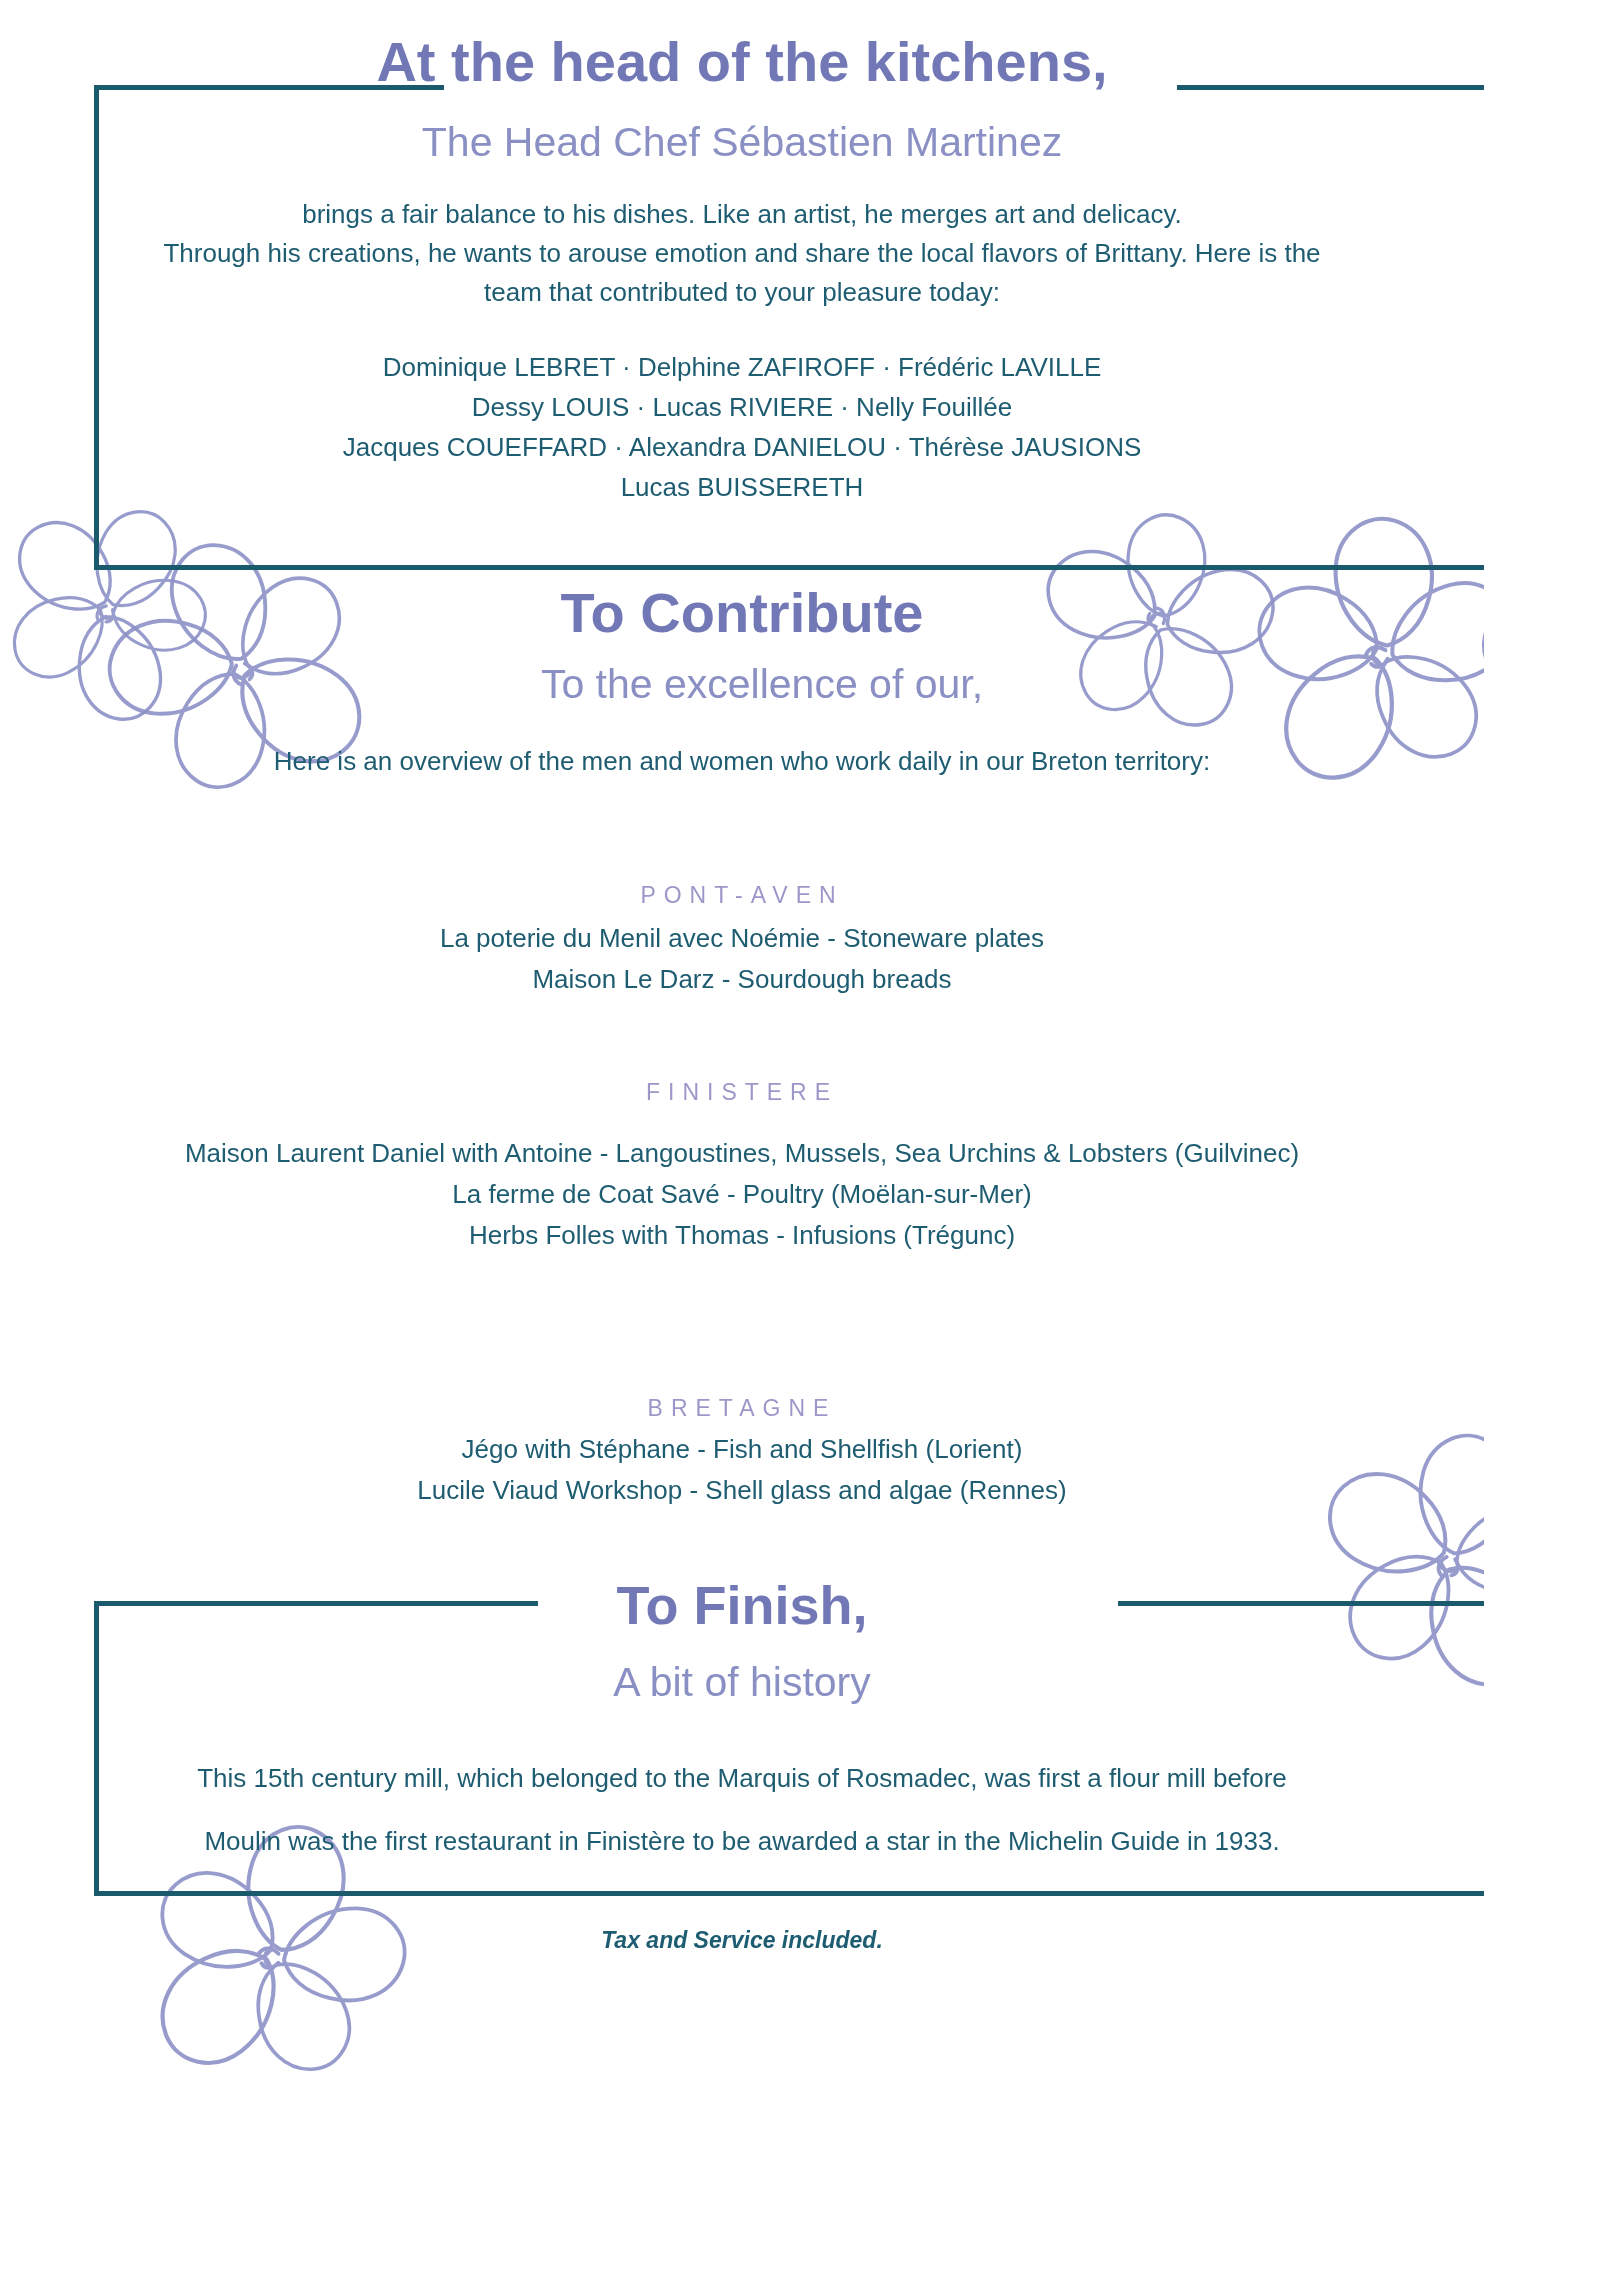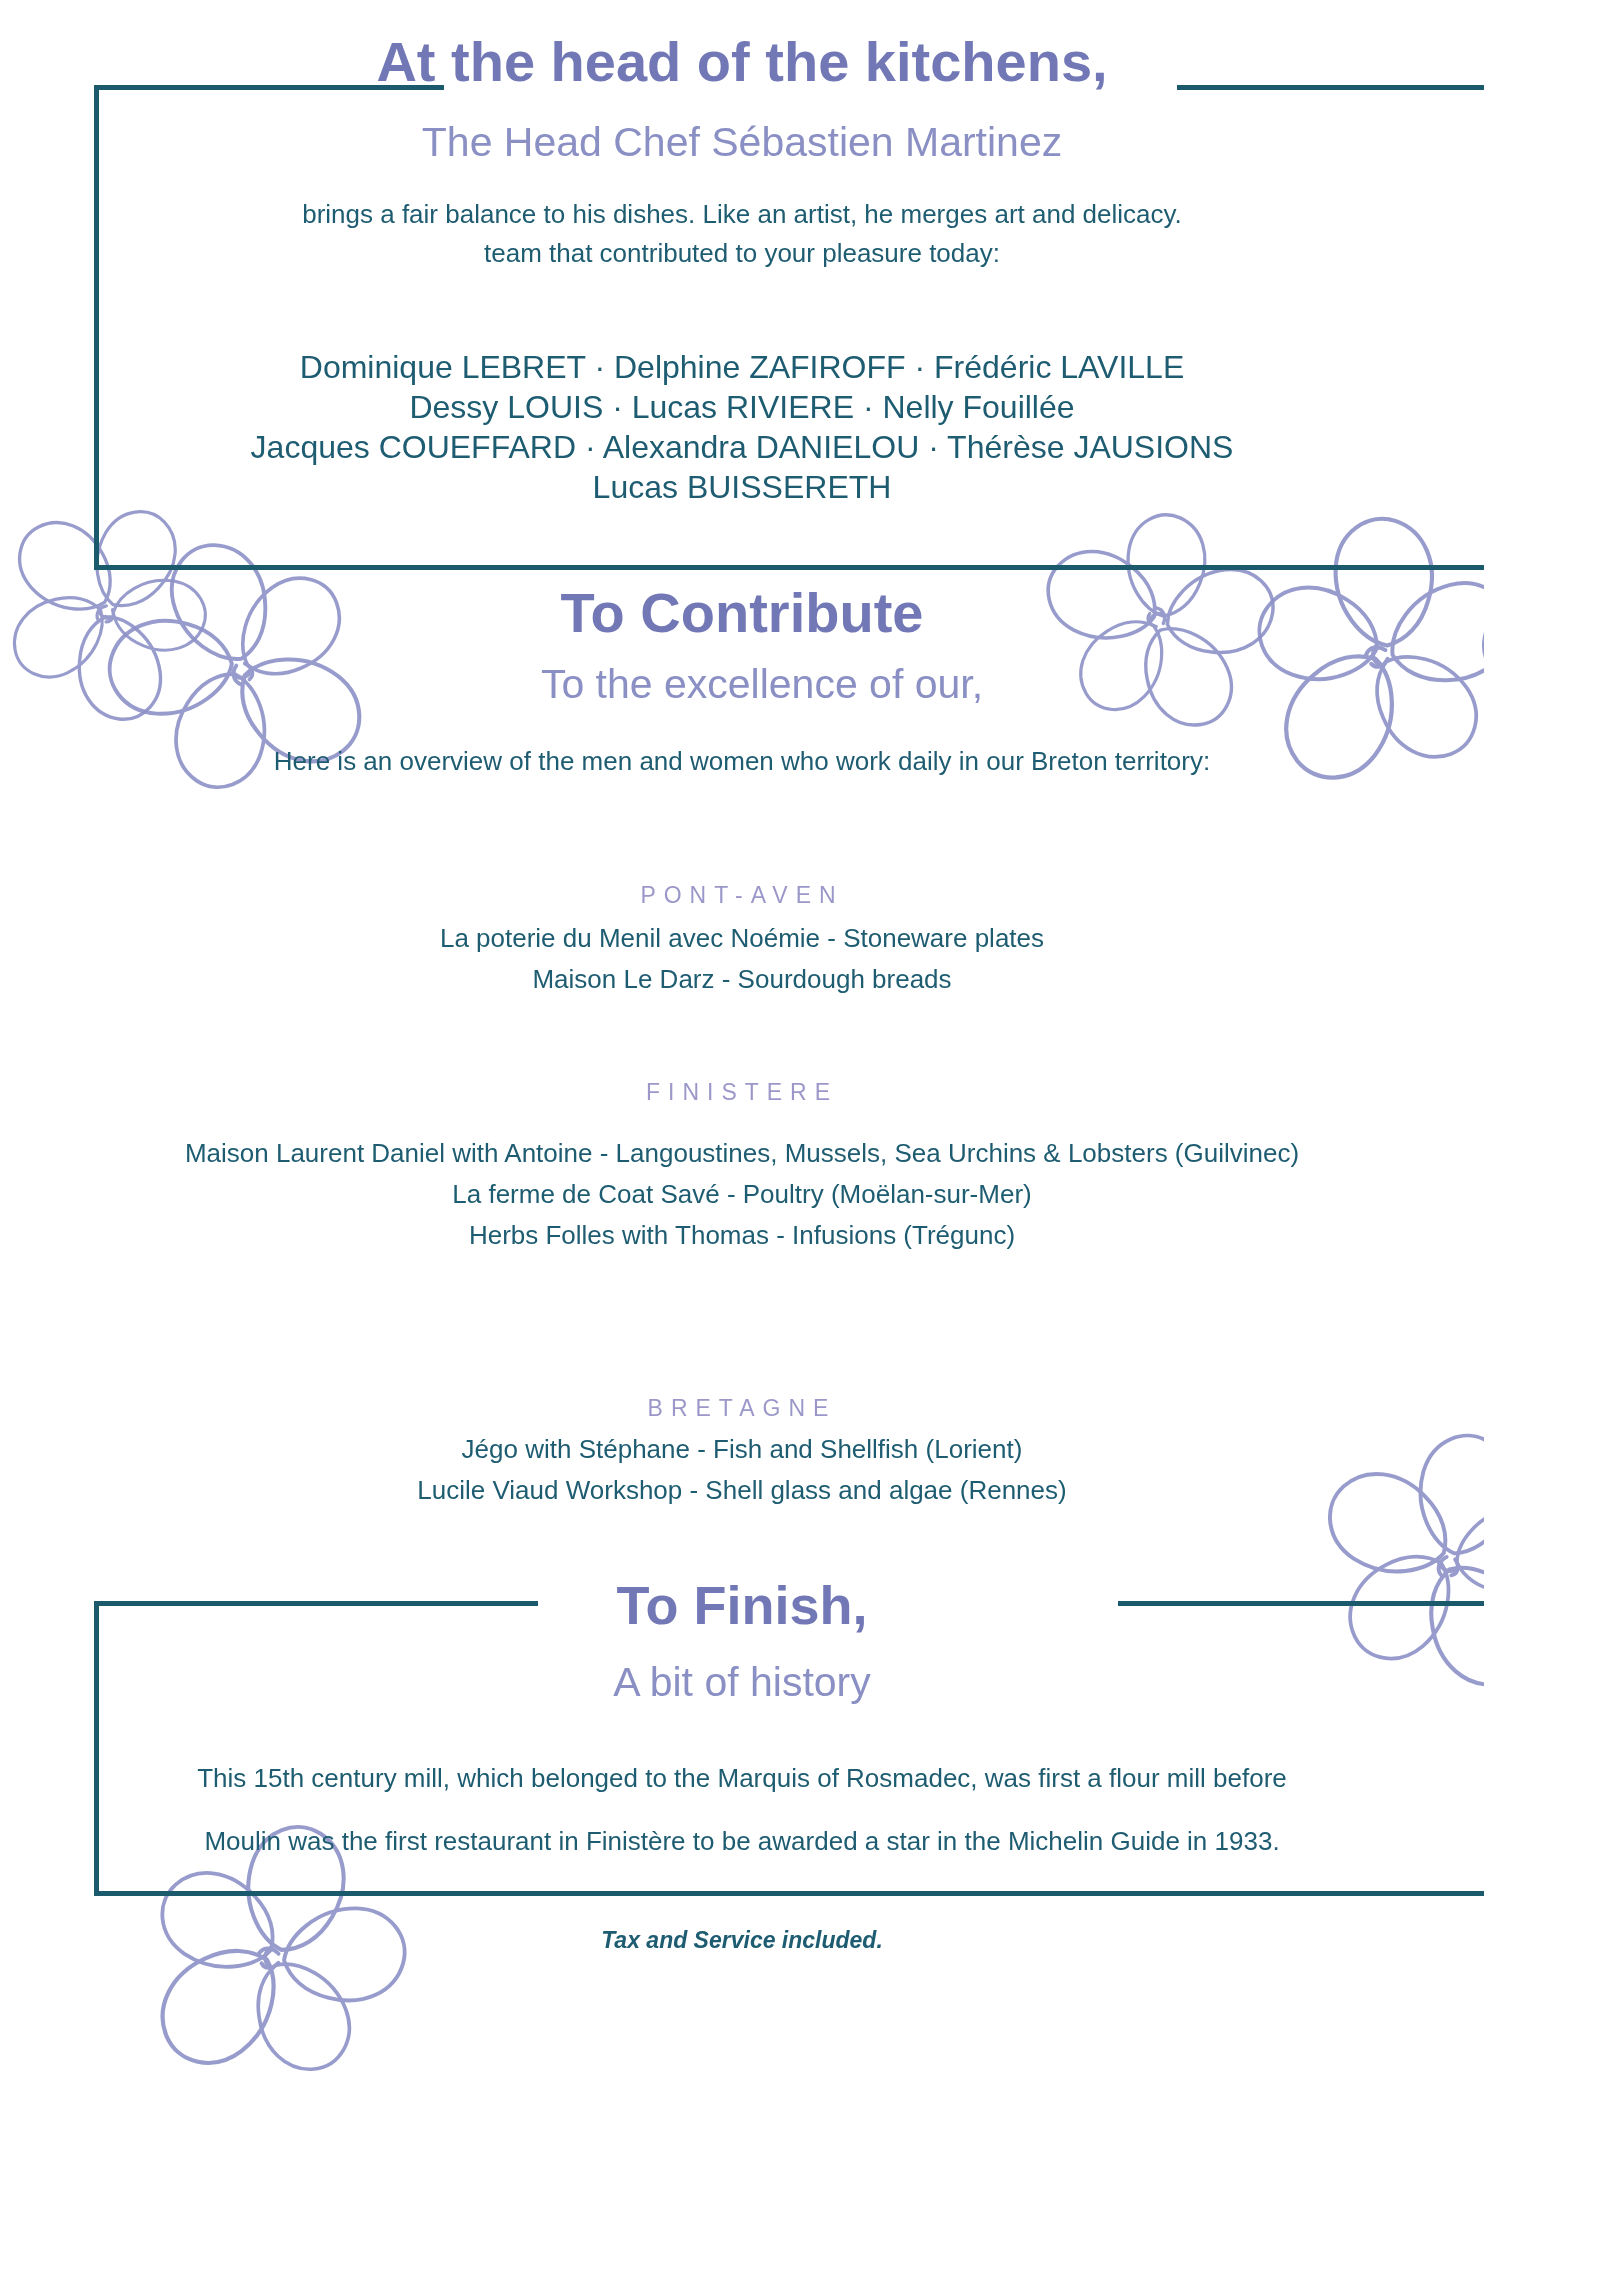--- a/index.html
+++ b/index.html
@@ -26,21 +26,21 @@
     position:absolute;z-index:1;
     border-left:5.4px solid var(--teal);
     border-right:5.4px solid var(--teal);
     border-bottom:5.4px solid var(--teal);
   }
   .box .seg{position:absolute;top:0;height:5.4px;background:var(--teal);}
   .txt{position:absolute;left:0;width:100%;text-align:center;z-index:2;}
   .big-title{font-weight:bold;color:var(--purple);font-size:54px;letter-spacing:0px;}
   .sub-title{color:var(--purple-light);font-size:41px;font-weight:400;}
   .body-line{font-size:26px;line-height:39px;color:var(--ink);}
-  .team-line{font-size:32px;line-height:40px;color:var(--ink);}
+  .team-line{font-size:26px;line-height:40px;color:var(--ink);}
   .sec-head{font-size:23px;letter-spacing:8px;color:var(--purple-pale);font-weight:400;}
   .sec-item{font-size:26px;line-height:41px;color:var(--ink);}
   .hist-line{font-size:26px;line-height:41px;color:var(--ink);margin-top:22px;}
   .footer-note{font-size:23px;font-style:italic;font-weight:600;color:var(--ink);}
 </style>
 </head>
 <body>
 
 <div class="page">
 
@@ -76,20 +76,21 @@
   <div class="box" style="left:94px;top:1601px;width:1439px;height:295px;">
     <span class="seg" style="left:0;width:439px;"></span>
     <span class="seg" style="right:0;width:410px;"></span>
   </div>
 
   <h1 class="txt big-title" style="top:29px;font-size:56px;">At the head of the kitchens,</h1>
   <h2 class="txt sub-title" style="top:119px;">The Head Chef Sébastien Martinez</h2>
 
   <div class="txt" style="top:195px;">
     <div class="body-line">brings a fair balance to his dishes. Like an artist, he merges art and delicacy.</div>
+    <div class="body-line">Through his creations, he wants to arouse emotion and share the local flavors of Brittany. Here is the</div>
     <div class="body-line">team that contributed to your pleasure today:</div>
   </div>
 
   <div class="txt" style="top:347px;">
     <div class="team-line">Dominique LEBRET · Delphine ZAFIROFF · Frédéric LAVILLE</div>
     <div class="team-line">Dessy LOUIS · Lucas RIVIERE · Nelly Fouillée</div>
     <div class="team-line">Jacques COUEFFARD · Alexandra DANIELOU · Thérèse JAUSIONS</div>
     <div class="team-line">Lucas BUISSERETH</div>
   </div>
 

